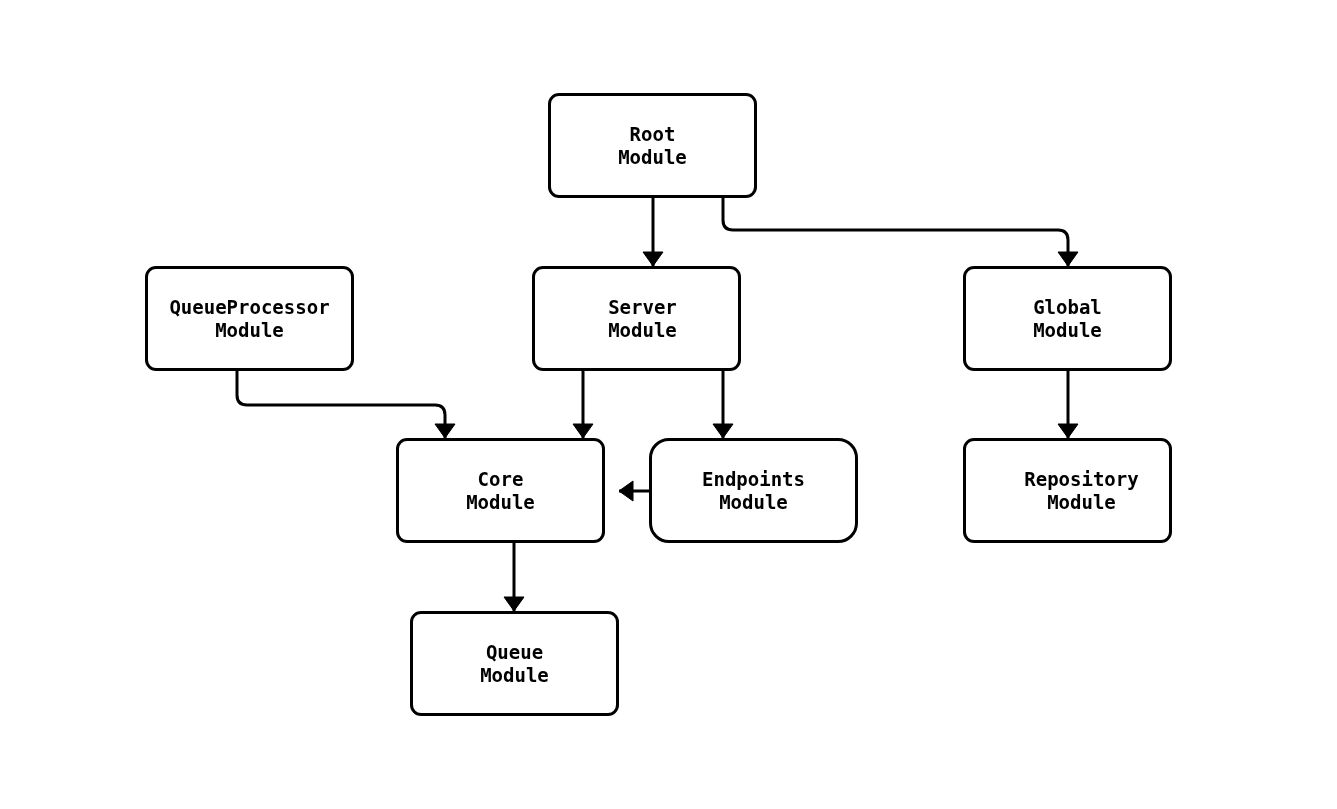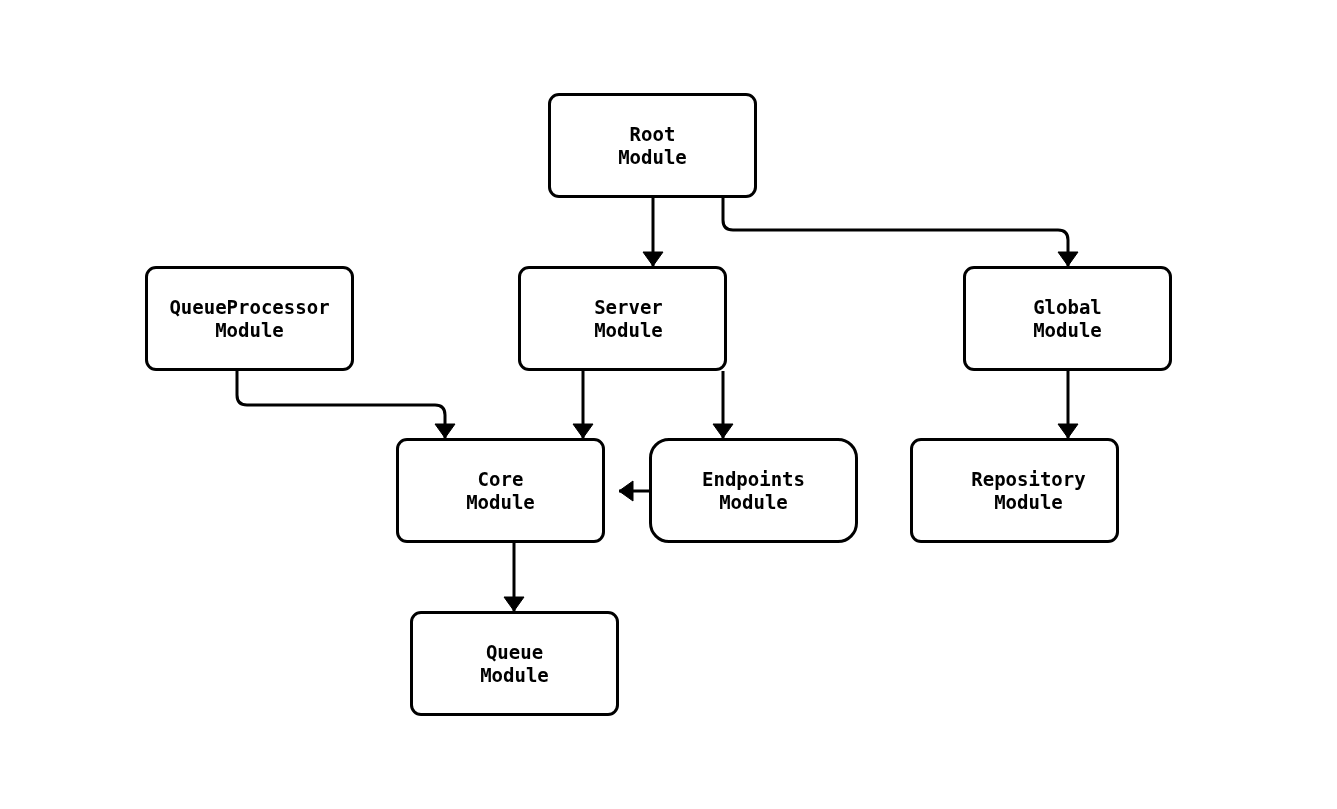--- a/index.html
+++ b/index.html
@@ -40,25 +40,25 @@
     align-items: center;
     justify-content: center;
     text-align: center;
     font-weight: bold;
     font-size: 19px;
     line-height: 23px;
     color: #000000;
   }
   .node-root          { left: 548px; top:  93px; }
   .node-queueprocessor{ left: 133px; top: 266px; margin-left: 12px; }
-  .node-server        { left: 518px; top: 266px; padding-left: 12px; }
+  .node-server        { left: 532px; top: 266px; padding-left: 12px; }
   .node-global        { left: 963px; top: 266px; border-radius: 11px; }
   .node-core          { left: 396px; top: 438px; }
   .node-endpoints     { left: 649px; top: 438px; border-radius: 20px; }
-  .node-repository    { left: 910px; top: 438px; padding-left: 28px; }
+  .node-repository    { left: 963px; top: 438px; padding-left: 28px; }
   .node-queue         { left: 410px; top: 611px; }
 </style>
 </head>
 <body>
 
 <div id="canvas">
 
   <svg id="edges" viewBox="0 0 1337 809" xmlns="http://www.w3.org/2000/svg">
     <defs>
       <marker id="arrowhead" markerUnits="userSpaceOnUse" markerWidth="16" markerHeight="22" viewBox="0 0 16 22" refX="15" refY="11" orient="auto">

